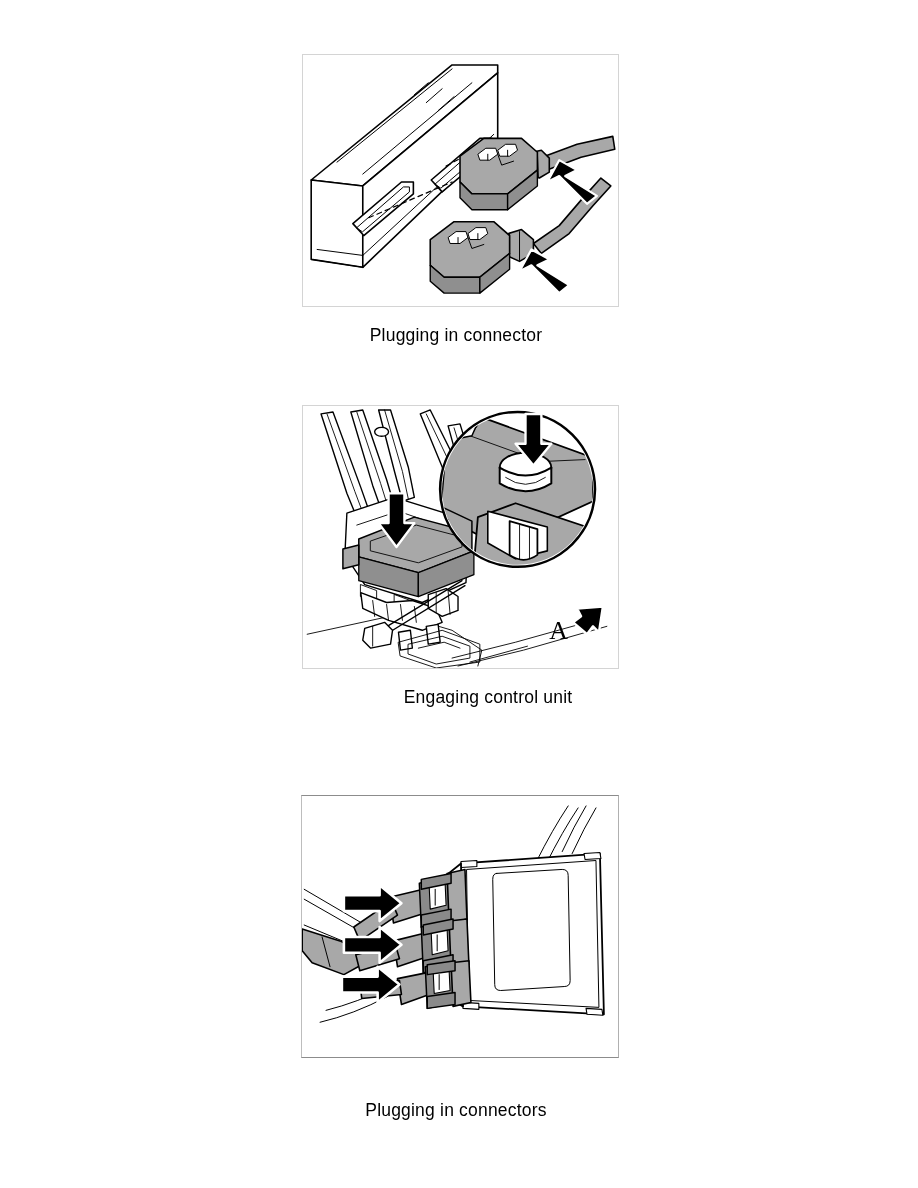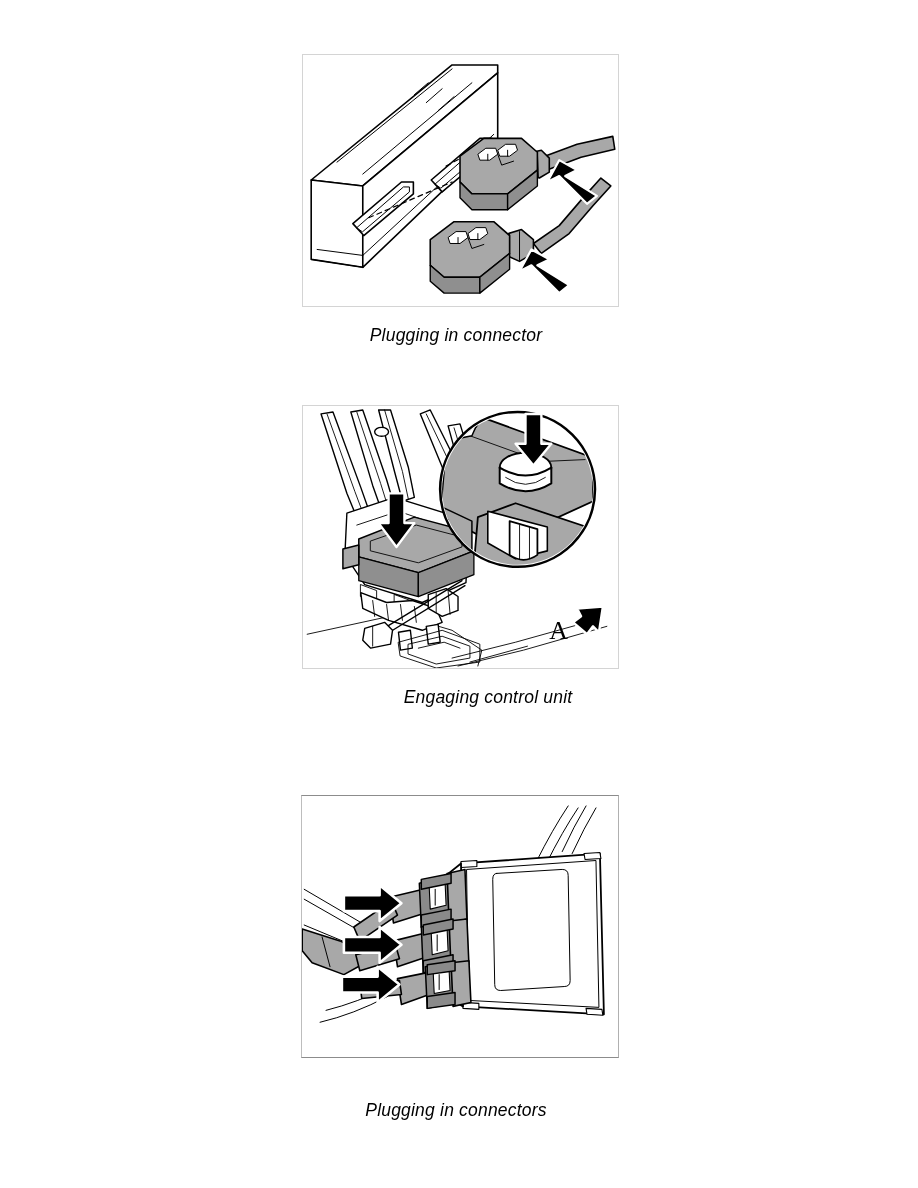--- a/index.html
+++ b/index.html
@@ -43,21 +43,20 @@
   .figure-frame svg {
     display: block;
     width: 100%;
     height: 100%;
   }
   .caption {
     position: absolute;
     left: 0;
     width: 918px;
     text-align: center;
-    font-style: italic;
     font-size: 17.5px;
     letter-spacing: 0.2px;
     color: #000000;
     white-space: nowrap;
   }
   .cap-shift {
     display: inline-block;
     transform: translateX(-3px);
   }
 </style>

